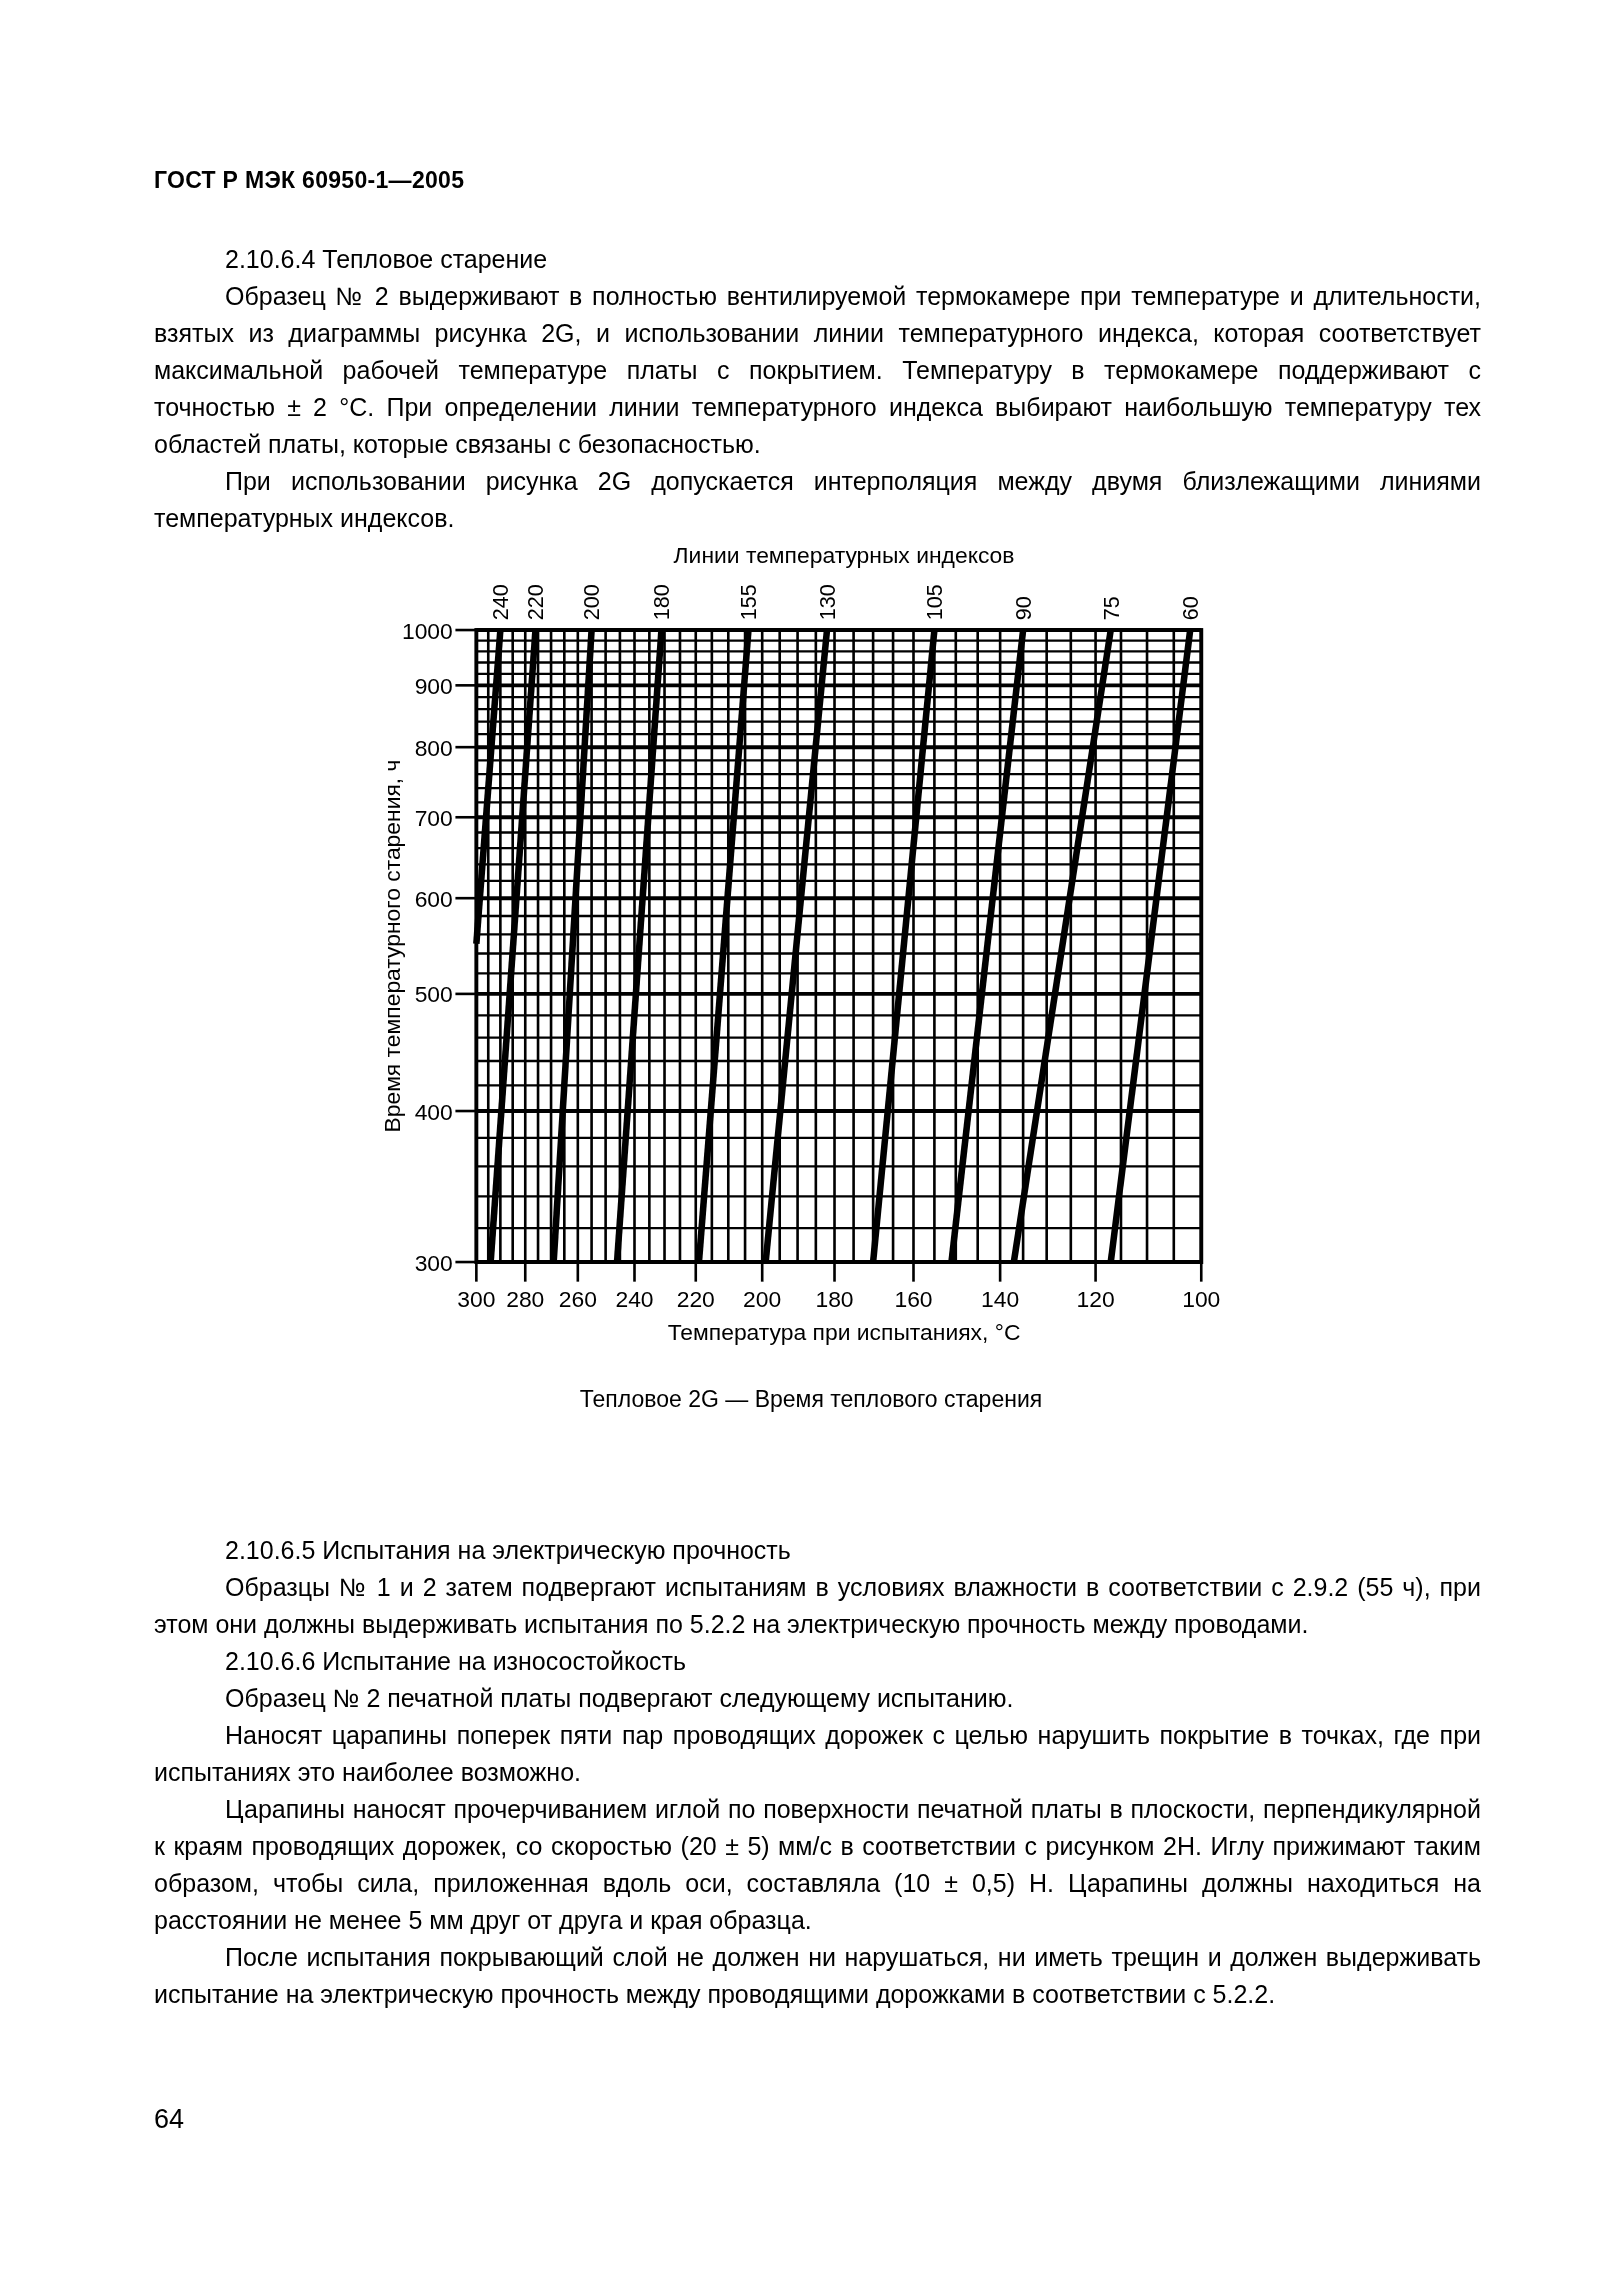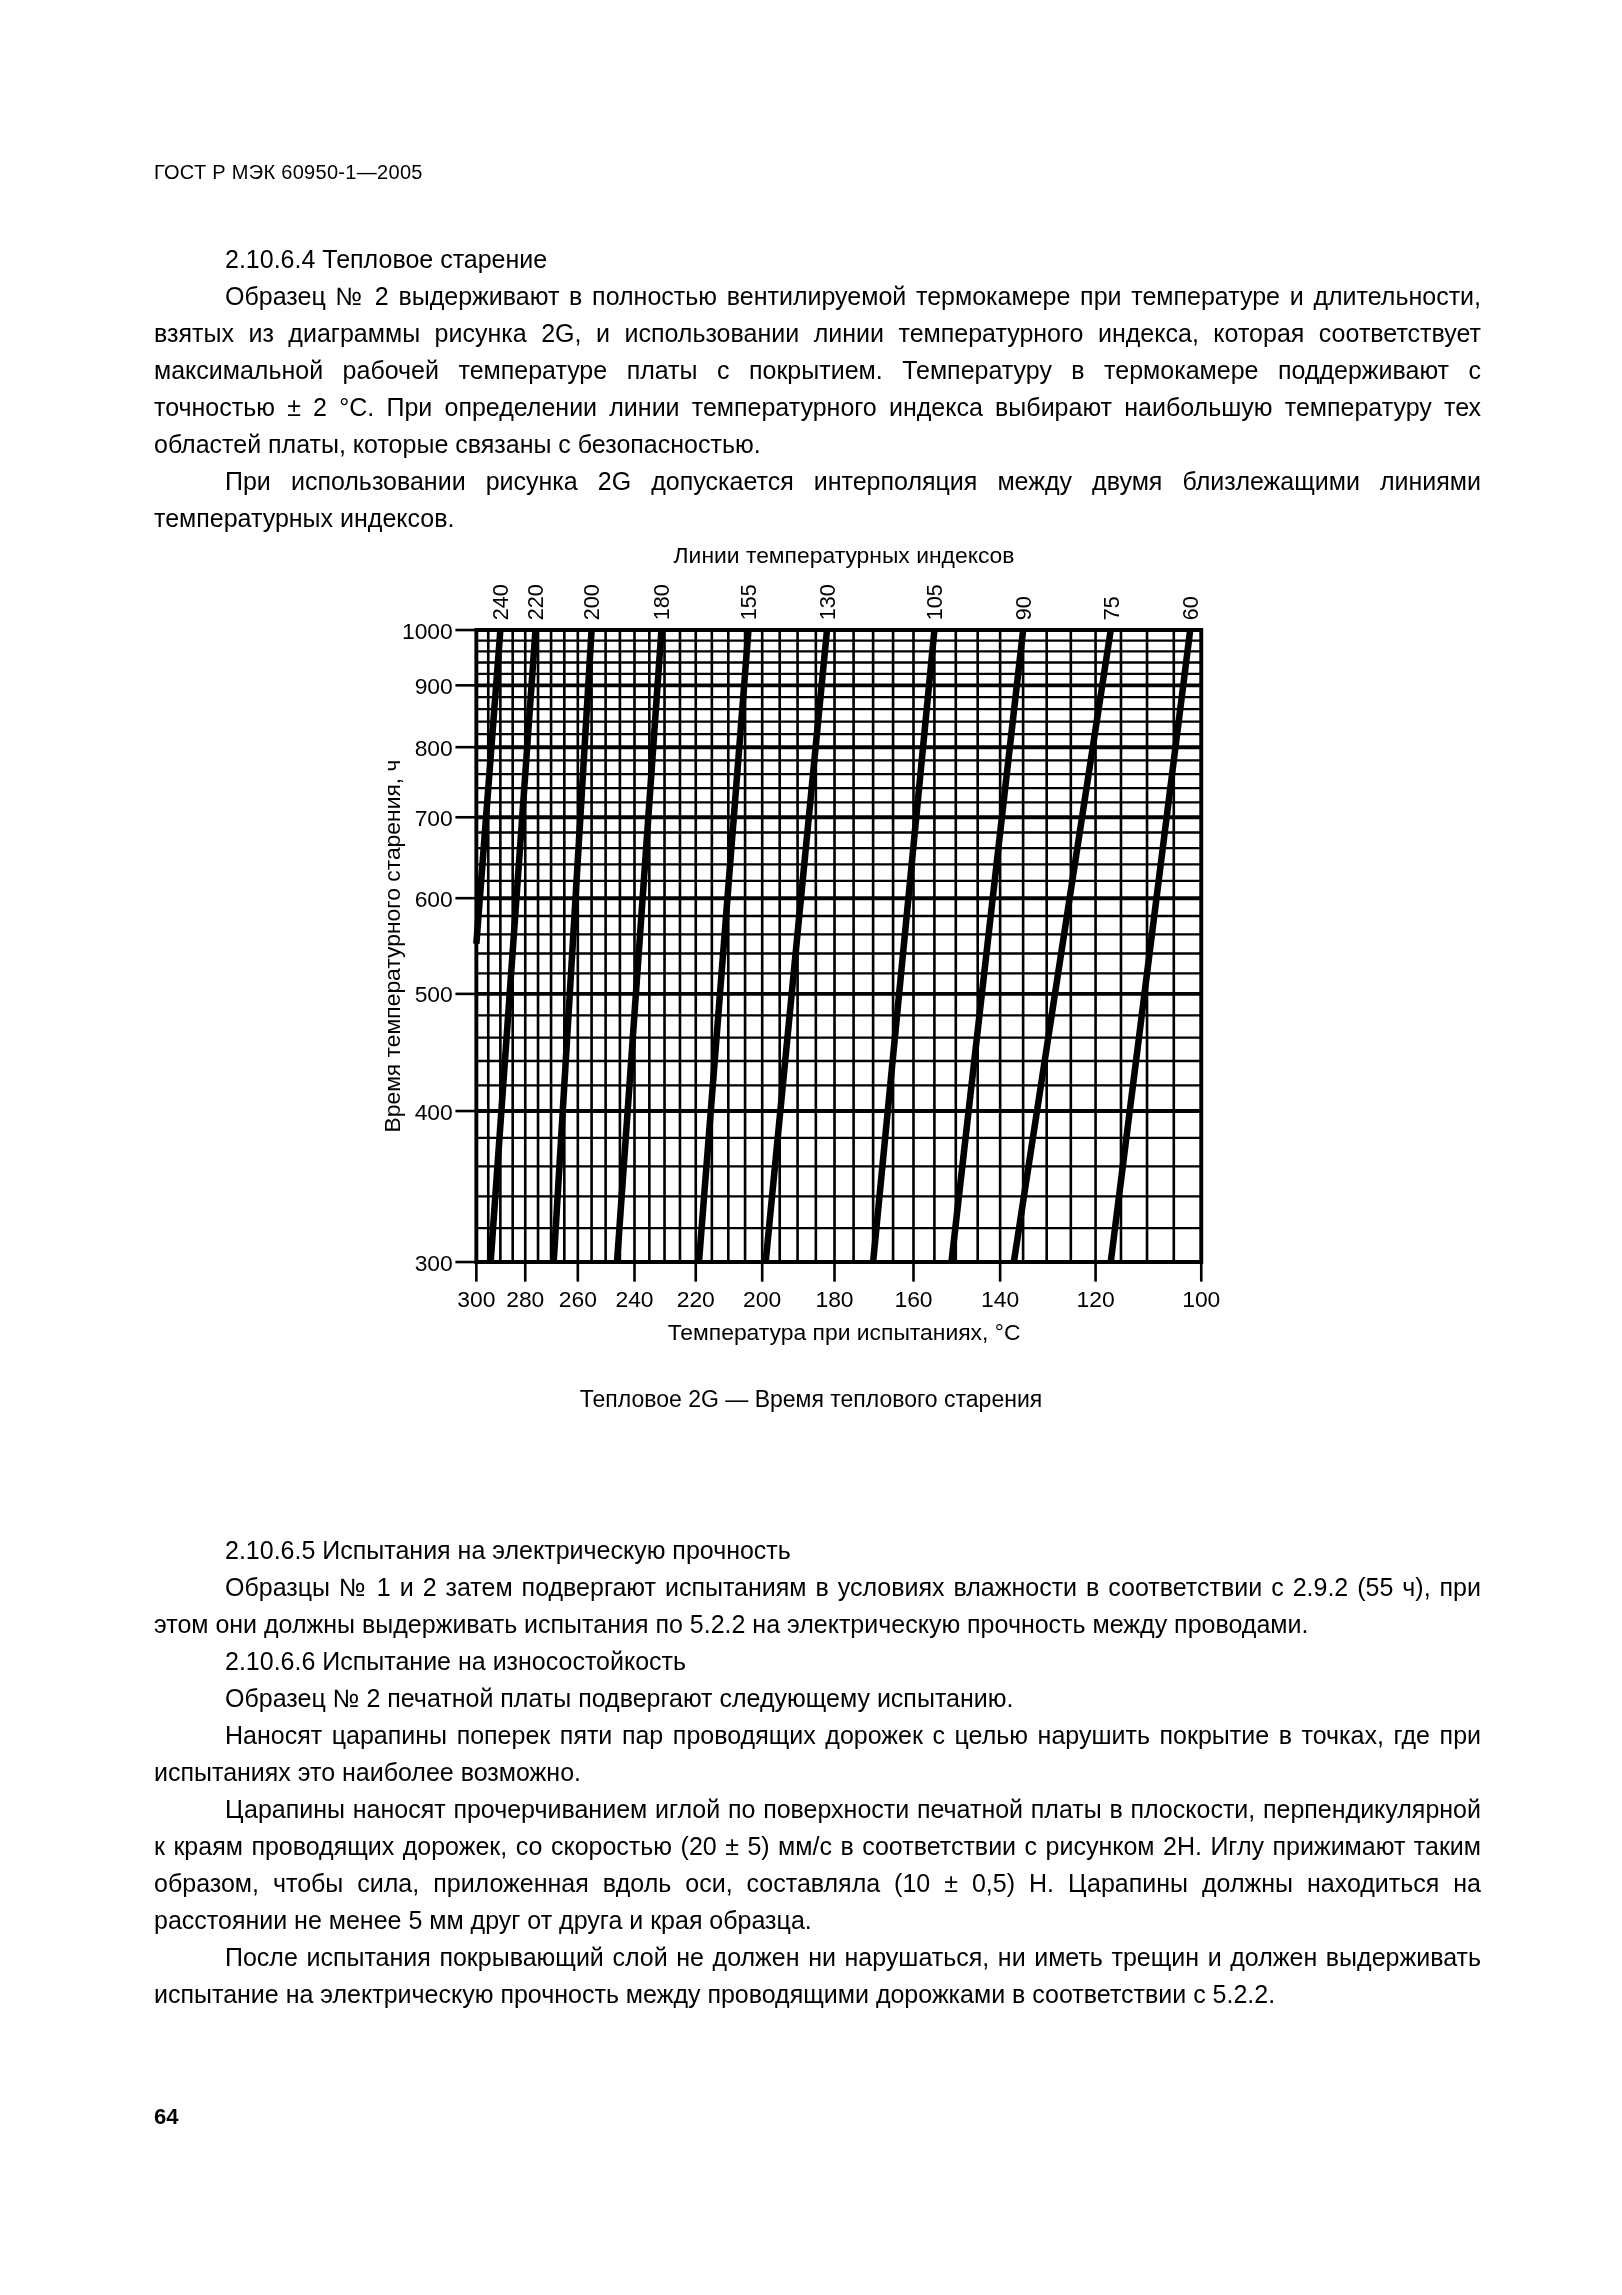--- a/index.html
+++ b/index.html
@@ -1,23 +1,23 @@
 <!DOCTYPE html>
 <html style="font-size:10.5px"><head>
 <meta charset="utf-8">
 <style>
   html,body{margin:0;padding:0;background:#fff;}
   body{width:1622px;height:2295px;position:relative;overflow:hidden;color:#000;
        font-family:"Liberation Sans", sans-serif;}
-  .hdr{position:absolute;left:154px;top:161px;font-weight:normal;font-size:20px;letter-spacing:0.3px;}
+  .hdr{position:absolute;left:154px;top:167px;font-weight:bold;font-size:23px;letter-spacing:0.3px;}
   .blk{position:absolute;left:154px;width:1327px;font-size:25px;line-height:37px;}
   .p{margin:0;text-indent:71px;text-align:justify;}
   .p.i{}
   .cap{position:absolute;left:0;width:1622px;text-align:center;font-size:23px;}
-  .pg{position:absolute;left:154px;top:2104px;font-size:22px;font-weight:bold;}
+  .pg{position:absolute;left:154px;top:2104px;font-size:27px;}
   svg text{font-family:"Liberation Sans", sans-serif;}
 </style>
 </head>
 <body>
 
 <div class="hdr">ГОСТ Р МЭК 60950-1—2005</div>
 
 <div class="blk" style="top:241px;">
   <p class="p">2.10.6.4 Тепловое старение</p>
   <p class="p i">Образец № 2 выдерживают в полностью вентилируемой термокамере при температуре и длительности, взятых из диаграммы рисунка 2G, и использовании линии температурного индекса, которая соответствует максимальной рабочей температуре платы с покрытием. Температуру в термокамере поддерживают с точностью ± 2 °С. При определении линии температурного индекса выбирают наибольшую температуру тех областей платы, которые связаны с безопасностью.</p>

